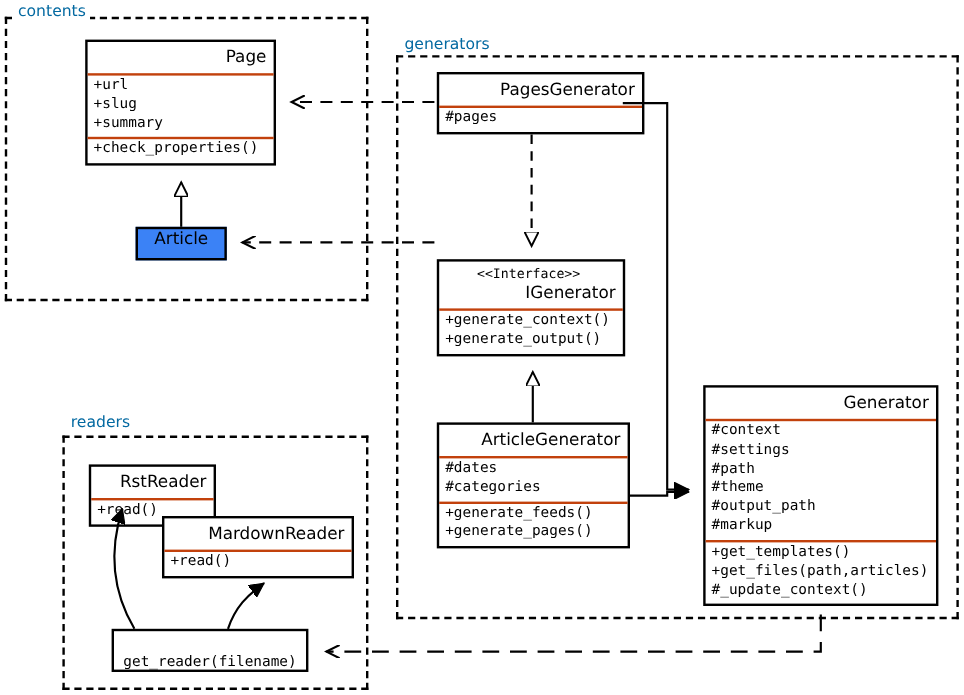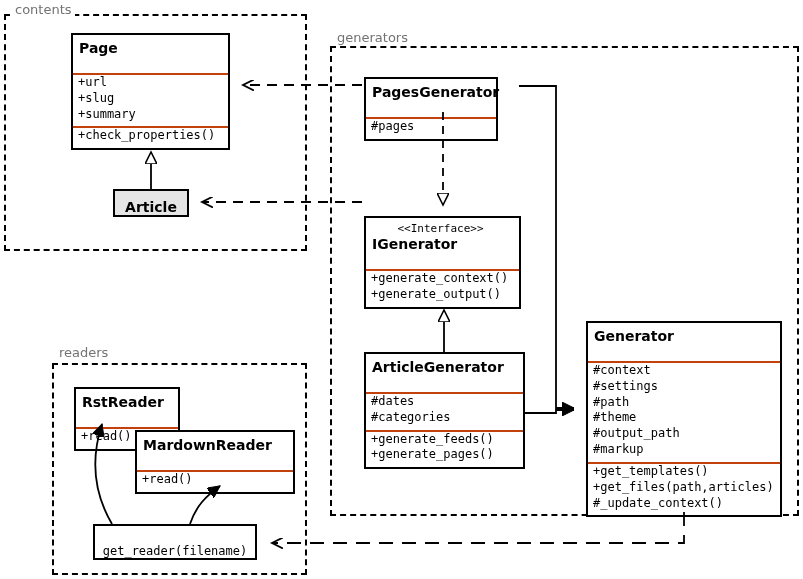--- a/index.html
+++ b/index.html
@@ -17,39 +17,39 @@
   }
   
   .package {
     position: absolute;
     border: 2px dashed #000;
     box-sizing: border-box;
   }
   .package-label {
     position: absolute;
     font-size: 13px;
-    color: #737373;
+    color: #0369a1;
     background: #ffffff;
     padding: 0 3px;
     white-space: nowrap;
   }
   
   .uml {
     position: absolute;
     border: 2px solid #000;
     background: #ffffff;
     box-sizing: border-box;
     font-size: 12px;
     color: #000;
   }
   .uml .title {
-    text-align: left;
-    font-weight: bold;
+    text-align: right;
+    font-weight: normal;
     font-size: 14px;
-    padding: 5px 6px 17px 6px;
+    padding: 5px 6px 5px 6px;
     font-family: "DejaVu Sans", sans-serif;
   }
   .uml .stereo {
     text-align: center;
     font-size: 11px;
     font-family: "DejaVu Sans Mono", monospace;
     padding: 4px 6px 0 2px;
   }
   .uml .section {
     border-top: 2px solid #c2410c;
@@ -57,27 +57,27 @@
     font-family: "DejaVu Sans Mono", monospace;
     font-size: 12px;
     line-height: 1.32;
   }
   .uml .row {
     white-space: nowrap;
   }
   .simplebox {
     position: absolute;
     border: 2px solid #000;
-    background: #e5e5e5;
+    background: #3b82f6;
     box-sizing: border-box;
     display: flex;
-    align-items: flex-end;
+    align-items: flex-start;
     justify-content: center;
     font-size: 14px;
-    font-weight: bold;
+    font-weight: normal;
     color: #000;
   }
   .funcbox {
     position: absolute;
     border: 2px solid #000;
     background: #ffffff;
     box-sizing: border-box;
     display: flex;
     align-items: flex-end;
     justify-content: center;
@@ -117,21 +117,21 @@
     </div>
     <div class="section">
       <div class="row">+check_properties()</div>
     </div>
   </div>
 
   <div class="simplebox" style="left:113px; top:189px; width:76px; height:28px;">
     <span>Article</span>
   </div>
 
-  <div class="uml" style="left:364px; top:77px; width:134px;">
+  <div class="uml" style="left:364px; top:60px; width:173px;">
     <div class="title">PagesGenerator</div>
     <div class="section">
       <div class="row">#pages</div>
     </div>
   </div>
 
   <div class="uml" style="left:364px; top:216px; width:157px;">
     <div class="stereo">&lt;&lt;Interface&gt;&gt;</div>
     <div class="title" style="padding-top:1px;">IGenerator</div>
     <div class="section">

